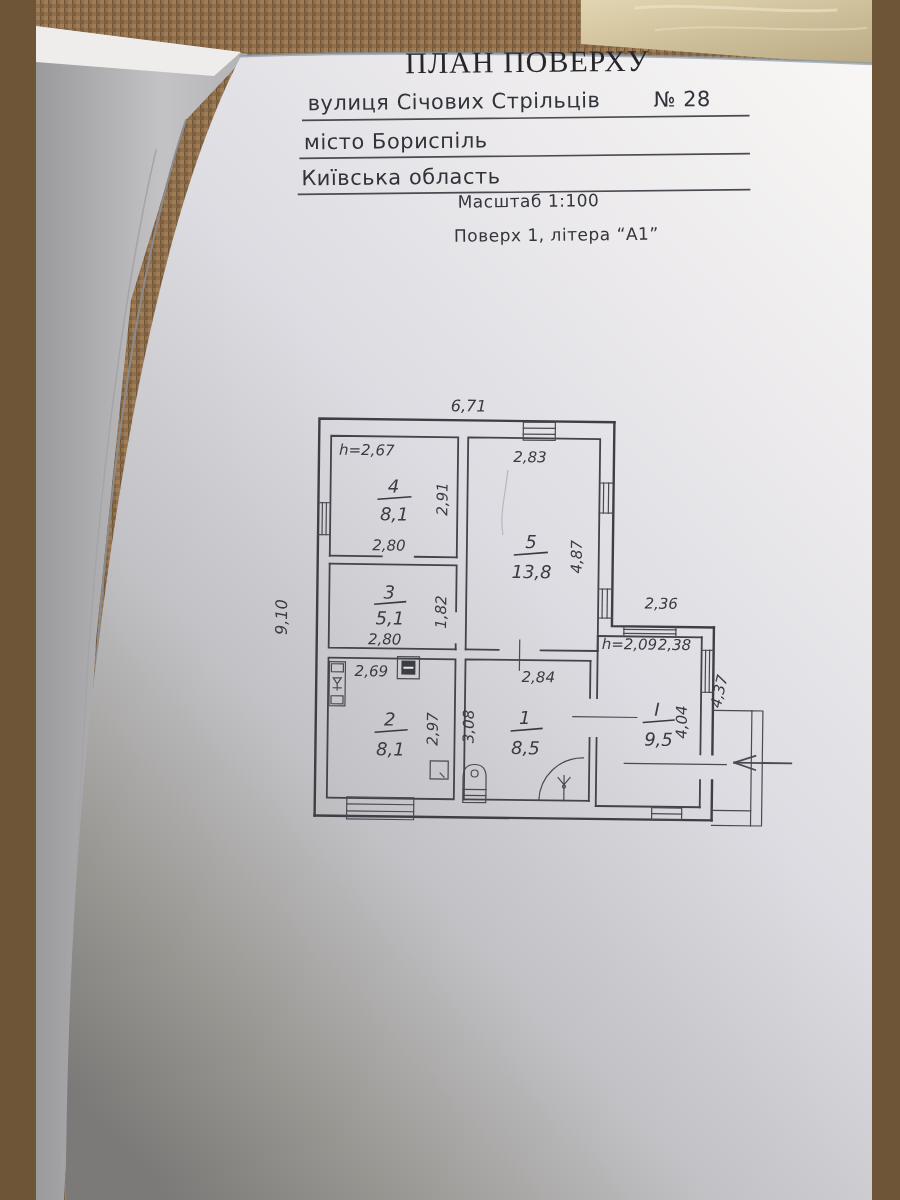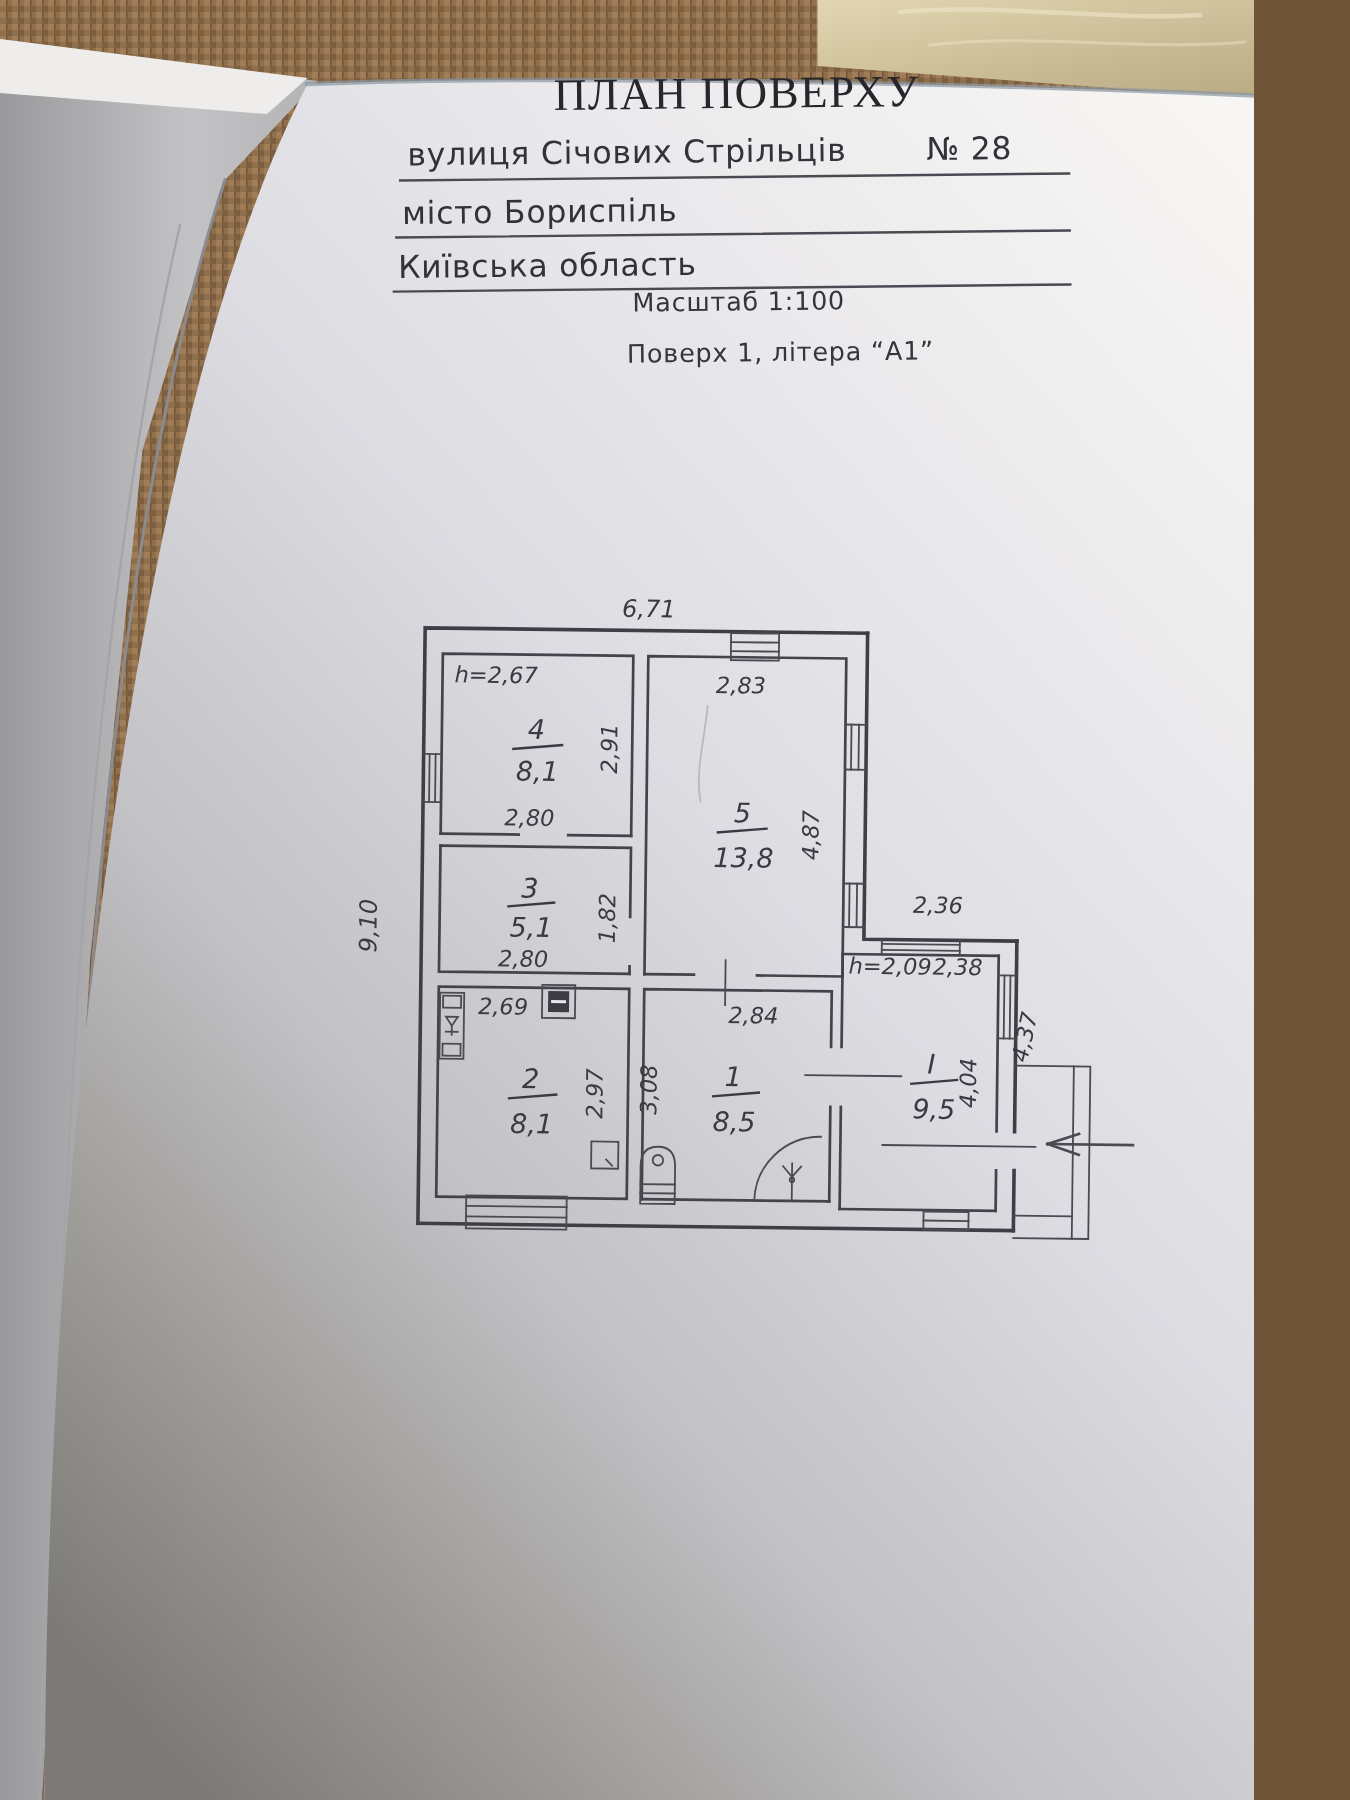--- a/index.html
+++ b/index.html
@@ -1,16 +1,16 @@
 <!DOCTYPE html>
 <html><head>
 <meta charset="utf-8">
 <style>
   html,body{margin:0;padding:0;background:#6e5538;}
-  .scene{width:836px;height:1200px;position:relative;overflow:hidden;}
+  .scene{width:836px;height:1200px;position:relative;overflow:hidden;padding-left:36px;}
   svg{display:block;}
   text{user-select:none;}
   .title-text{font-family:"Liberation Serif",serif;font-size:30px;letter-spacing:1px;fill:#26262c;}
   .addr-text{font-family:"DejaVu Sans",sans-serif;font-size:21px;fill:#32323a;letter-spacing:0.5px;}
   .small-text{font-family:"DejaVu Sans",sans-serif;font-size:17px;fill:#35353d;letter-spacing:0.5px;}
   .dim-text{font-family:"DejaVu Sans",sans-serif;font-style:italic;font-size:15px;fill:#3a3a42;}
   .dimsm-text{font-family:"DejaVu Sans",sans-serif;font-style:italic;font-size:16px;fill:#3a3a42;}
   .room-text{font-family:"DejaVu Sans",sans-serif;font-style:italic;font-size:18px;fill:#3a3a42;}
   .wall{stroke:#3e3e46;stroke-width:2.4;fill:none;stroke-linecap:square;}
   .wall-in{stroke:#43434b;stroke-width:1.8;fill:none;stroke-linecap:square;}

